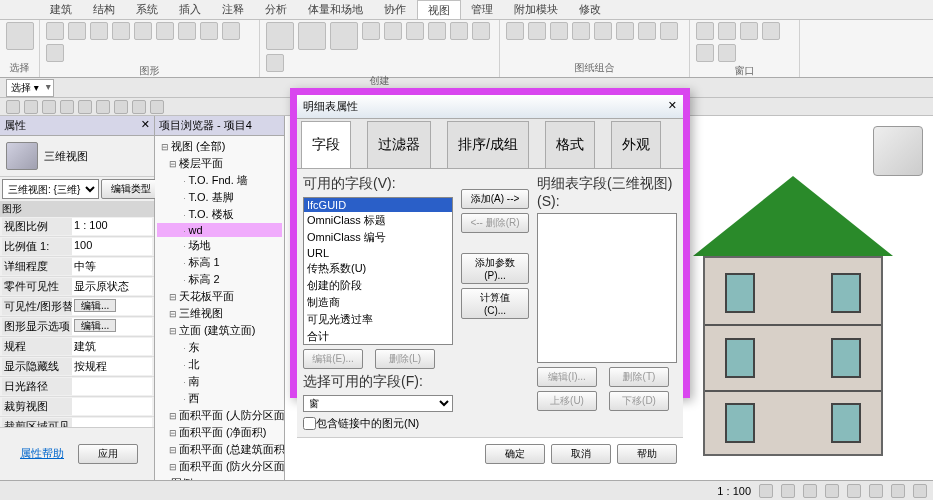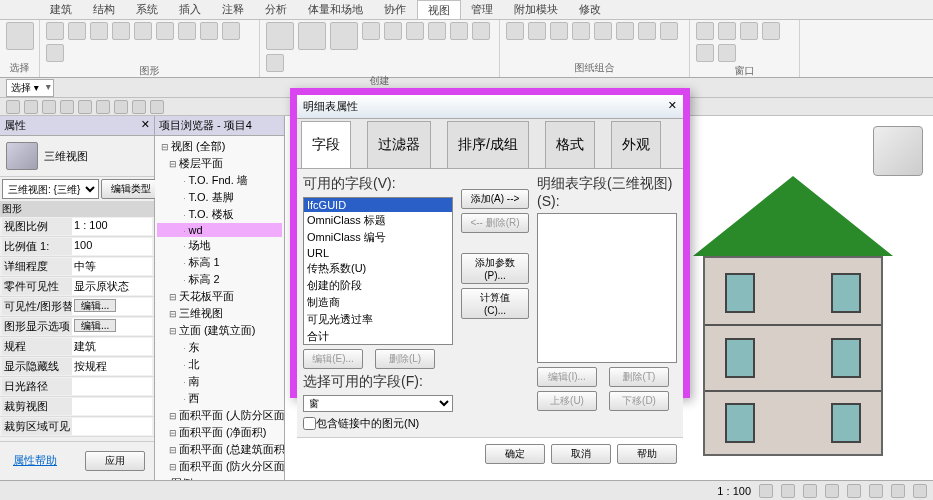--- a/index.html
+++ b/index.html
@@ -218,21 +218,21 @@
         </div>
         <div class="prop-row">
           <div class="k">裁剪视图</div>
           <div class="v"></div>
         </div>
         <div class="prop-row">
           <div class="k">裁剪区域可见</div>
           <div class="v"></div>
         </div>
       </div>
-    <div style="display:flex;justify-content:space-between;padding:9px;border-top:1px solid #ccc">
+    <div style="display:flex;justify-content:space-between;padding:16px;border-top:1px solid #ccc">
       <span class="help-link">属性帮助</span>
       <button class="dbtn">应用</button>
     </div>
   </div>
 
   <div class="browser">
     <div class="panel-hdr">
       <span>项目浏览器 - 项目4</span>
     </div>
     <div class="tree" id="tree">

